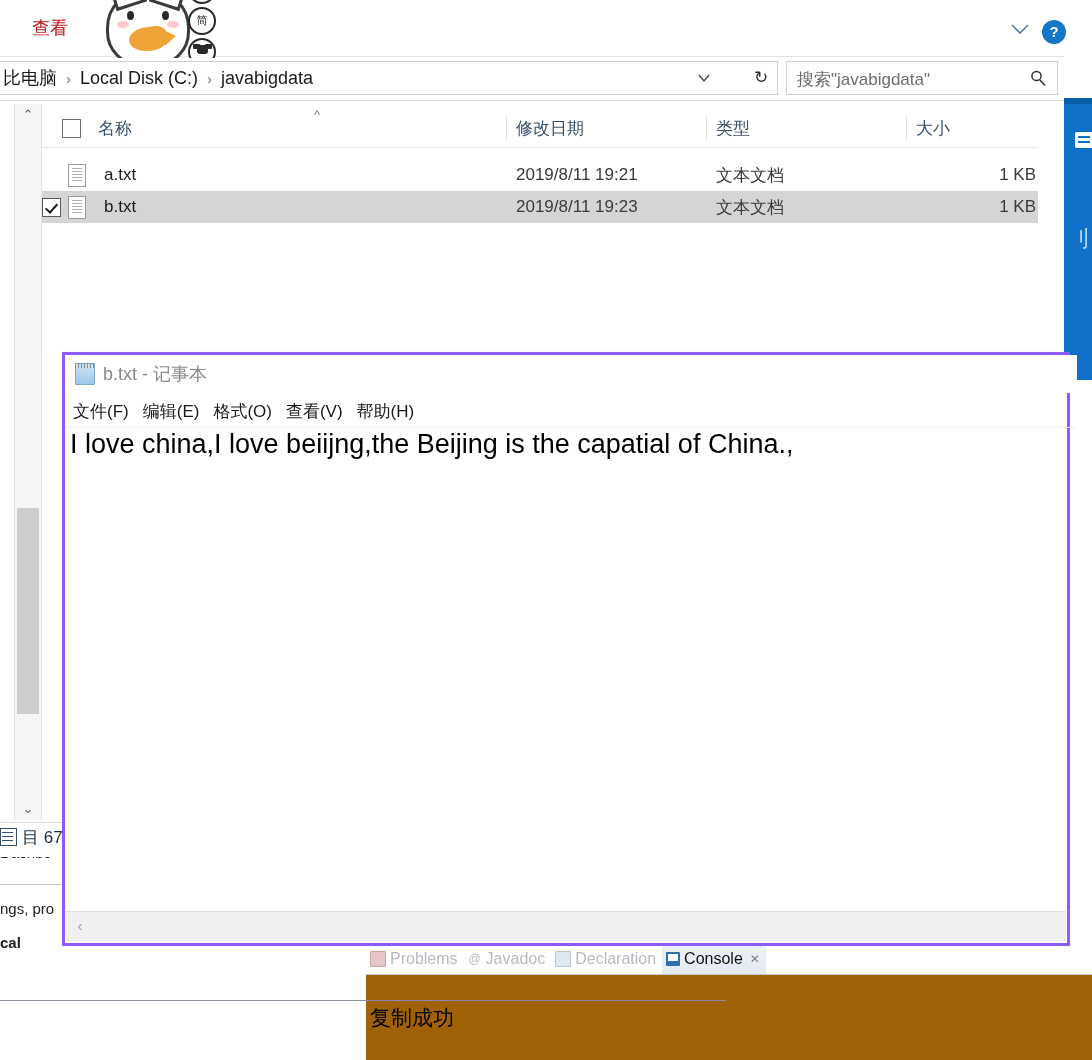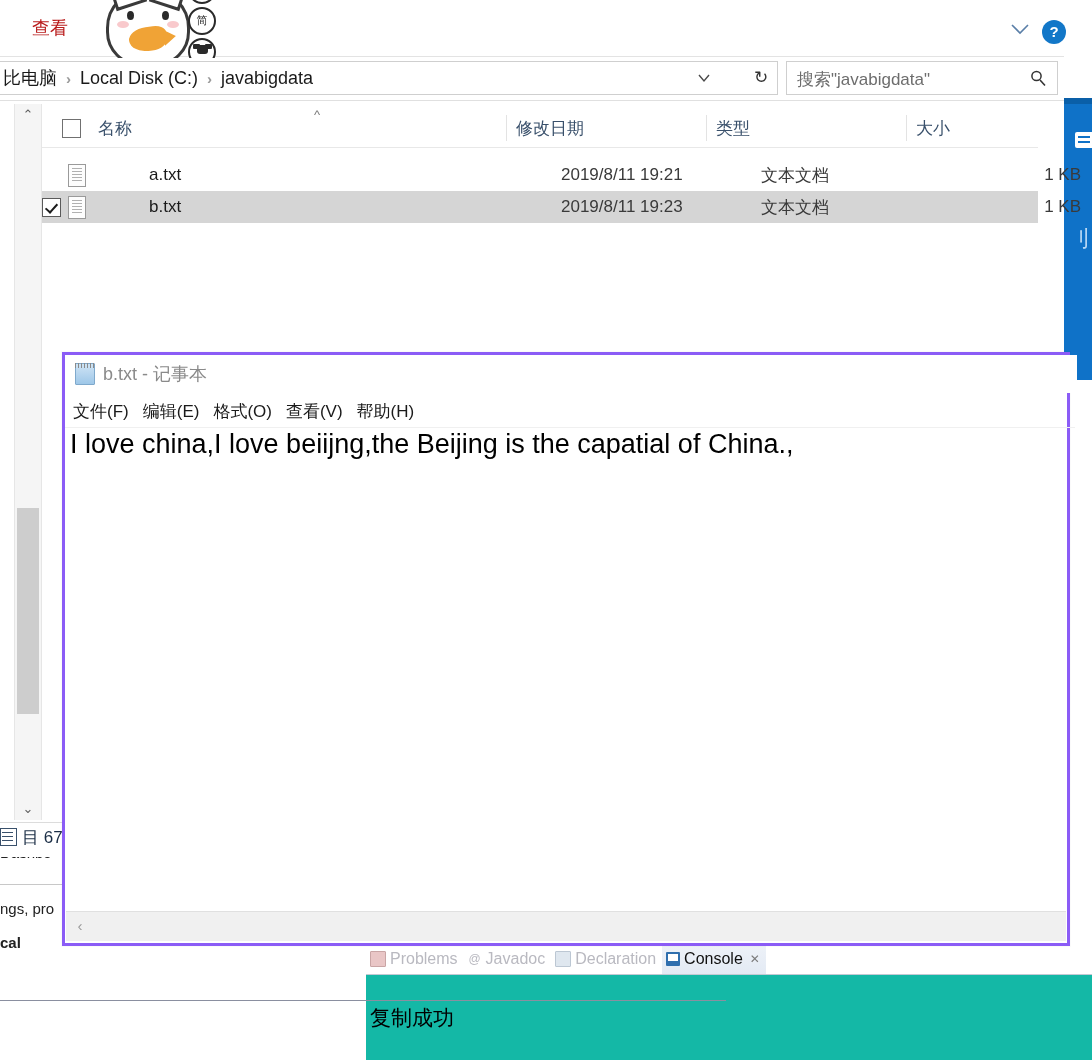--- a/index.html
+++ b/index.html
@@ -33,21 +33,21 @@
   .ecl-hline {
     position: absolute;
     background: #c8c8c8;
     height: 1px;
   }
 
   
   .console-panel {
     position: absolute;
     left: 366px; top: 944px; width: 726px; height: 116px;
-    background: #14b8a6;
+    background: #a16207;
   }
   .console-tabbar {
     position: absolute; left: 0; top: 0; width: 726px; height: 30px;
     background: #ffffff;
     display: flex; align-items: center;
   }
   .ctab {
     display: flex; align-items: center;
     height: 30px; padding: 0 6px 0 4px;
     font-size: 16px; color: #b9b9c0;
@@ -232,21 +232,20 @@
   }
   .file-ico::before {
     content: ""; position: absolute; left: 3px; top: 3px; width: 10px; height: 1px;
     background: #b0b0b0;
     box-shadow: 0 3px 0 #b0b0b0, 0 6px 0 #b0b0b0, 0 9px 0 #b0b0b0, 0 12px 0 #b0b0b0;
   }
   .cell {
     position: absolute;
     font-size: 17px; color: #1a1a1a;
     white-space: nowrap;
-    margin-left: 45px;
   }
   .cell.muted { color: #3a3a3a; }
   .cell.right { text-align: right; }
 
   
   .expl-vscroll {
     position: absolute; left: 14px; top: 104px; width: 26px; height: 716px;
     background: #f5f5f5;
     border-left: 1px solid #e6e6e6; border-right: 1px solid #e6e6e6;
   }

